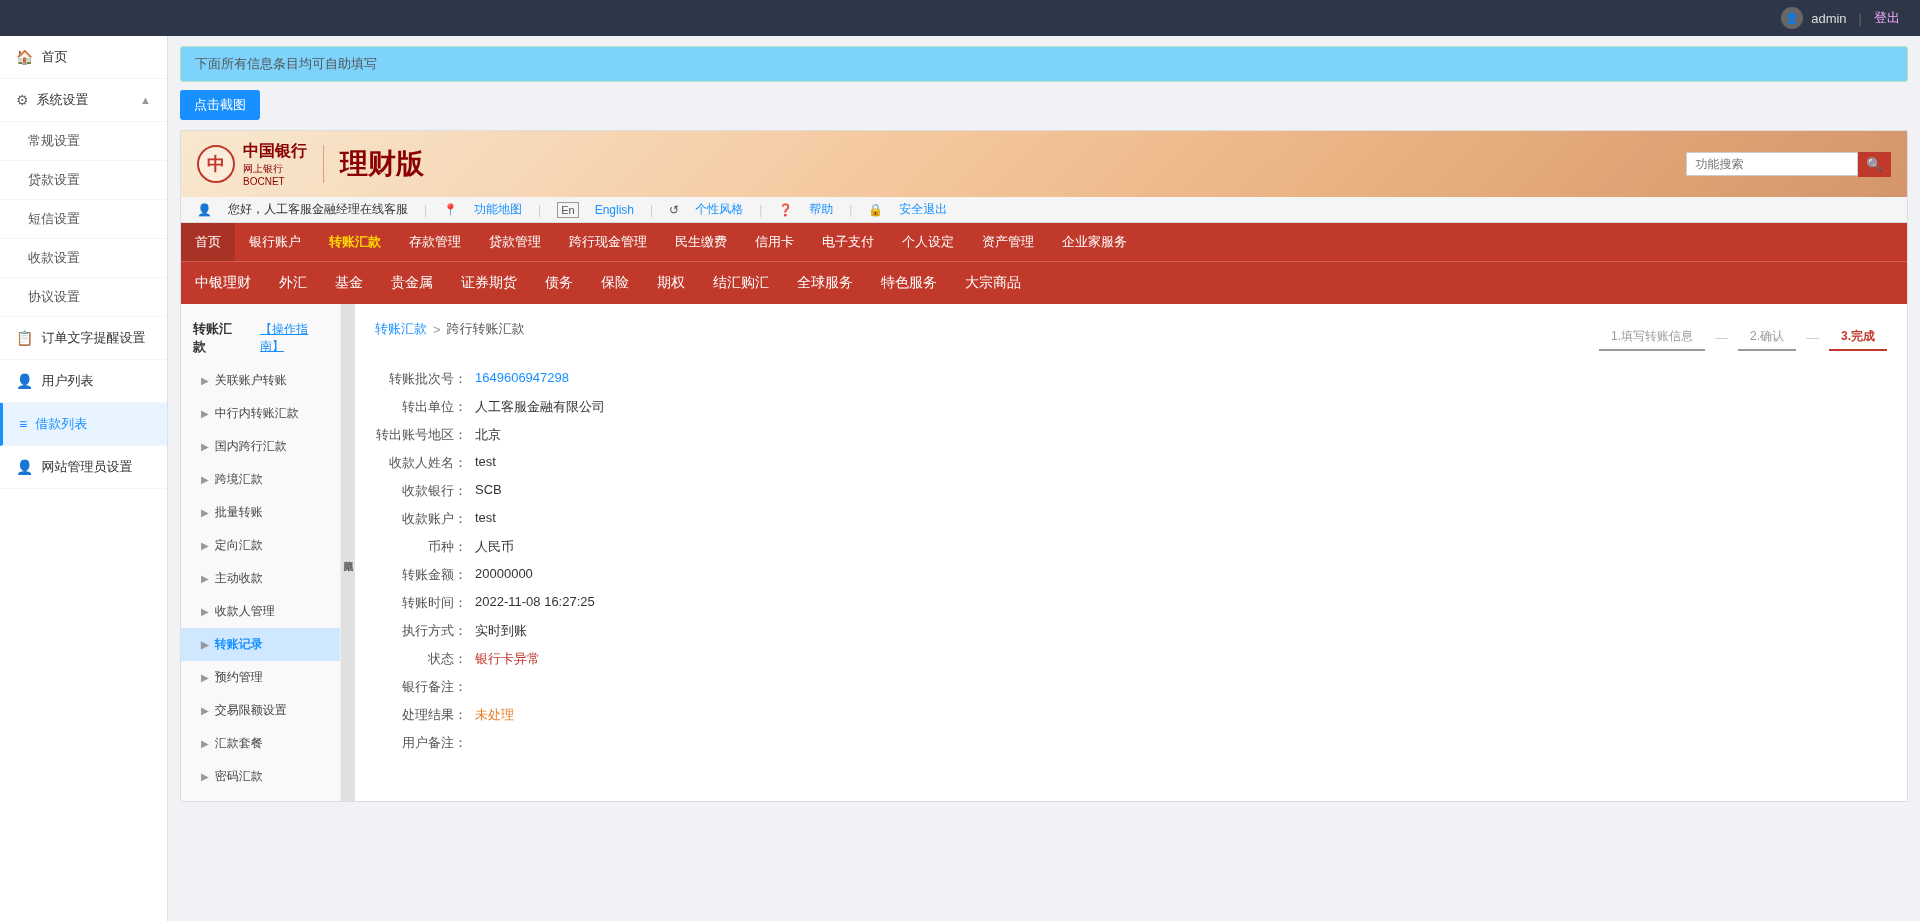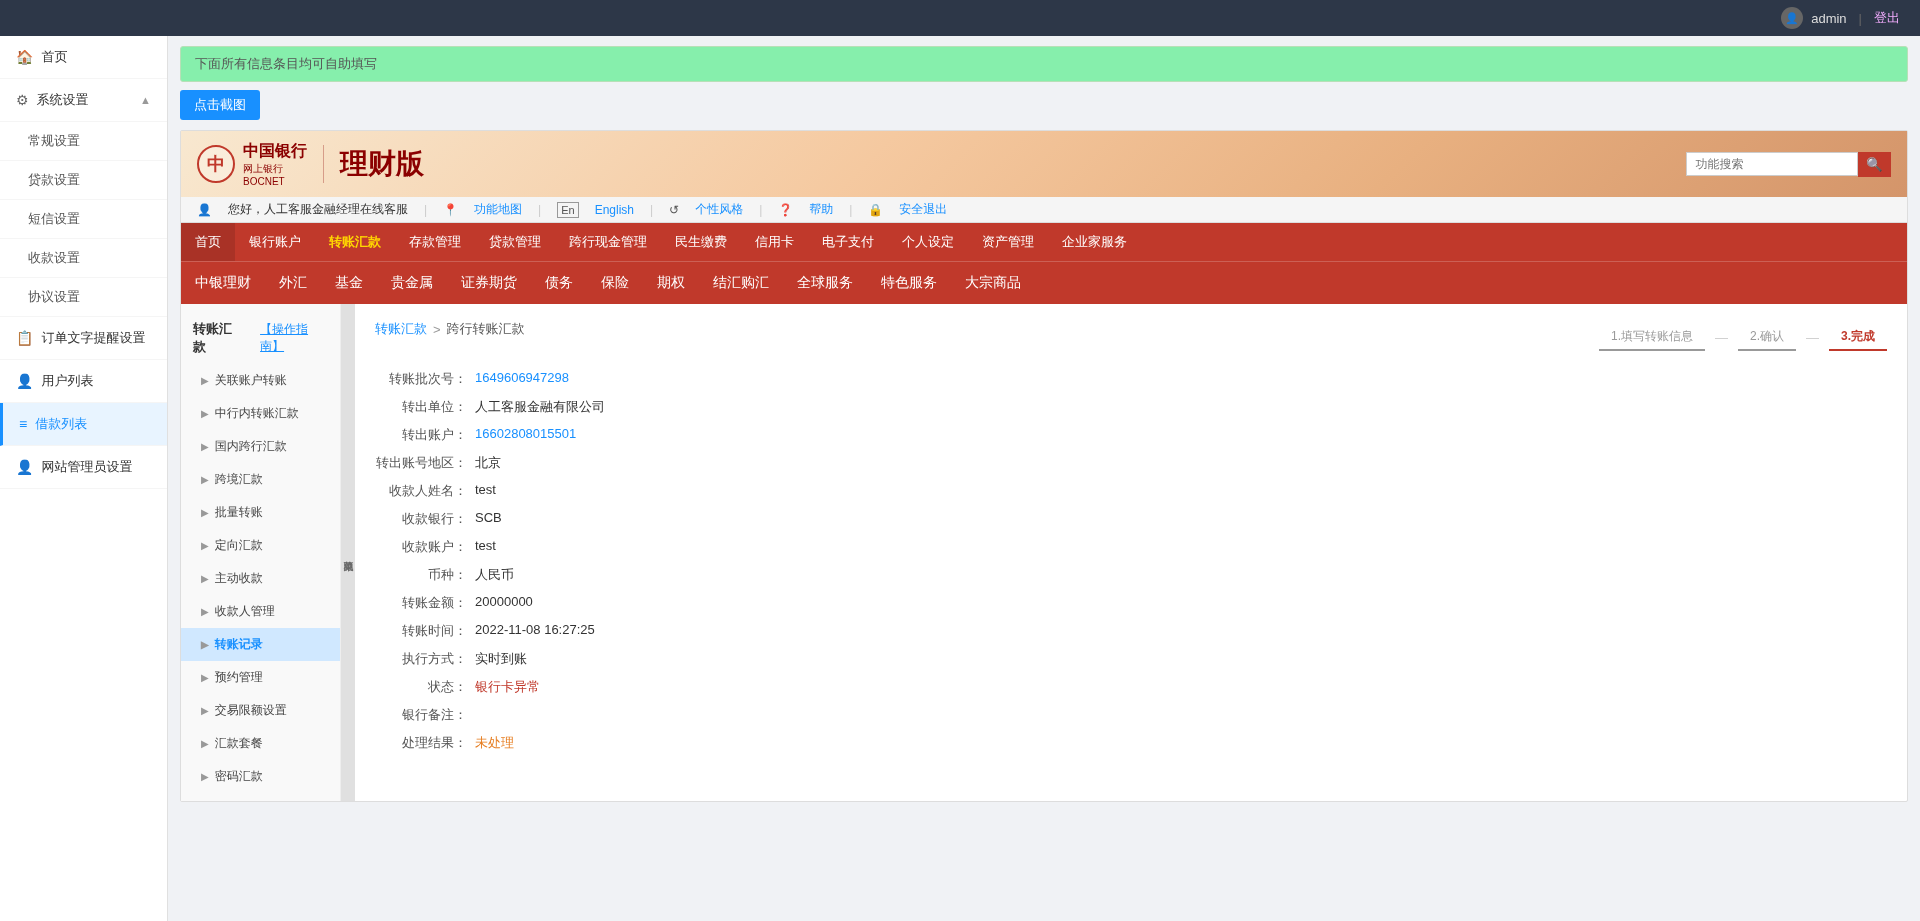--- a/index.html
+++ b/index.html
@@ -73,21 +73,21 @@
     
     .main-content {
       flex: 1;
       overflow-y: auto;
       background: #f0f2f5;
       padding: 0;
     }
 
     
     .info-banner {
-      background: #86efac;
+      background: #7dd3fc;
       border: 1px solid #b7e0b7;
       margin: 10px 12px 8px 12px;
       padding: 8px 14px;
       color: #555;
       font-size: 13px;
       border-radius: 3px;
     }
 
     
     .screenshot-btn {
@@ -553,24 +553,20 @@
 
             <div class="detail-row">
               <span class="detail-label">转账批次号：</span>
               <span class="detail-value link">1649606947298</span>
             </div>
             <div class="detail-row">
               <span class="detail-label">转出单位：</span>
               <span class="detail-value">人工客服金融有限公司</span>
             </div>
             <div class="detail-row">
-              <span class="detail-label">转出账户：</span>
-              <span class="detail-value link">16602808015501</span>
-            </div>
-            <div class="detail-row">
               <span class="detail-label">转出账号地区：</span>
               <span class="detail-value">北京</span>
             </div>
             <div class="detail-row">
               <span class="detail-label">收款人姓名：</span>
               <span class="detail-value">test</span>
             </div>
             <div class="detail-row">
               <span class="detail-label">收款银行：</span>
               <span class="detail-value">SCB</span>
@@ -600,19 +596,23 @@
               <span class="detail-value red">银行卡异常</span>
             </div>
             <div class="detail-row">
               <span class="detail-label">银行备注：</span>
               <span class="detail-value"></span>
             </div>
             <div class="detail-row">
               <span class="detail-label">处理结果：</span>
               <span class="detail-value orange">未处理</span>
             </div>
+            <div class="detail-row">
+              <span class="detail-label">用户备注：</span>
+              <span class="detail-value"></span>
+            </div>
           </div>
         </div>
 
       </div>
     </div>
   </div>
 </div>
 
 </body></html>

